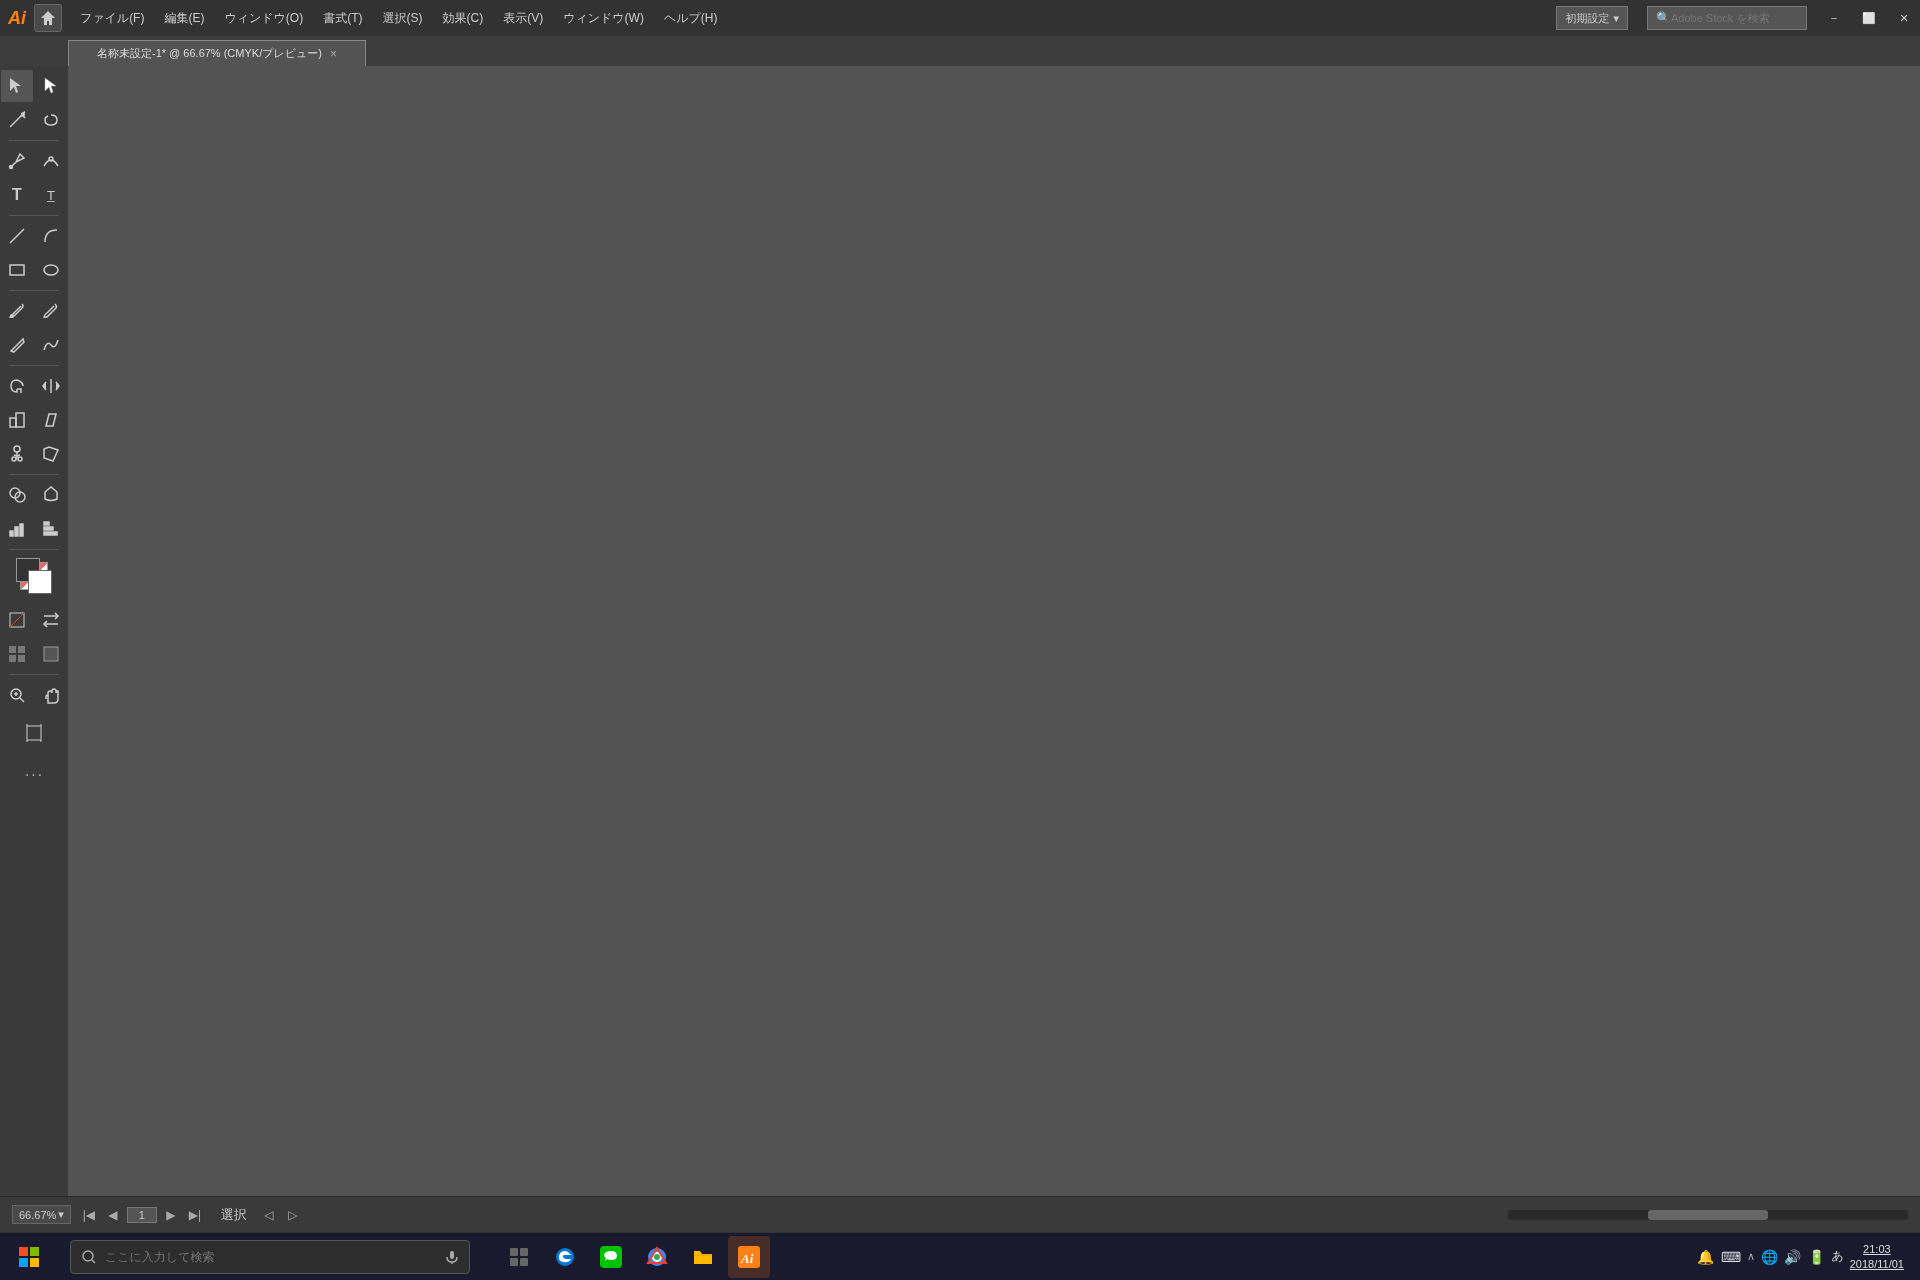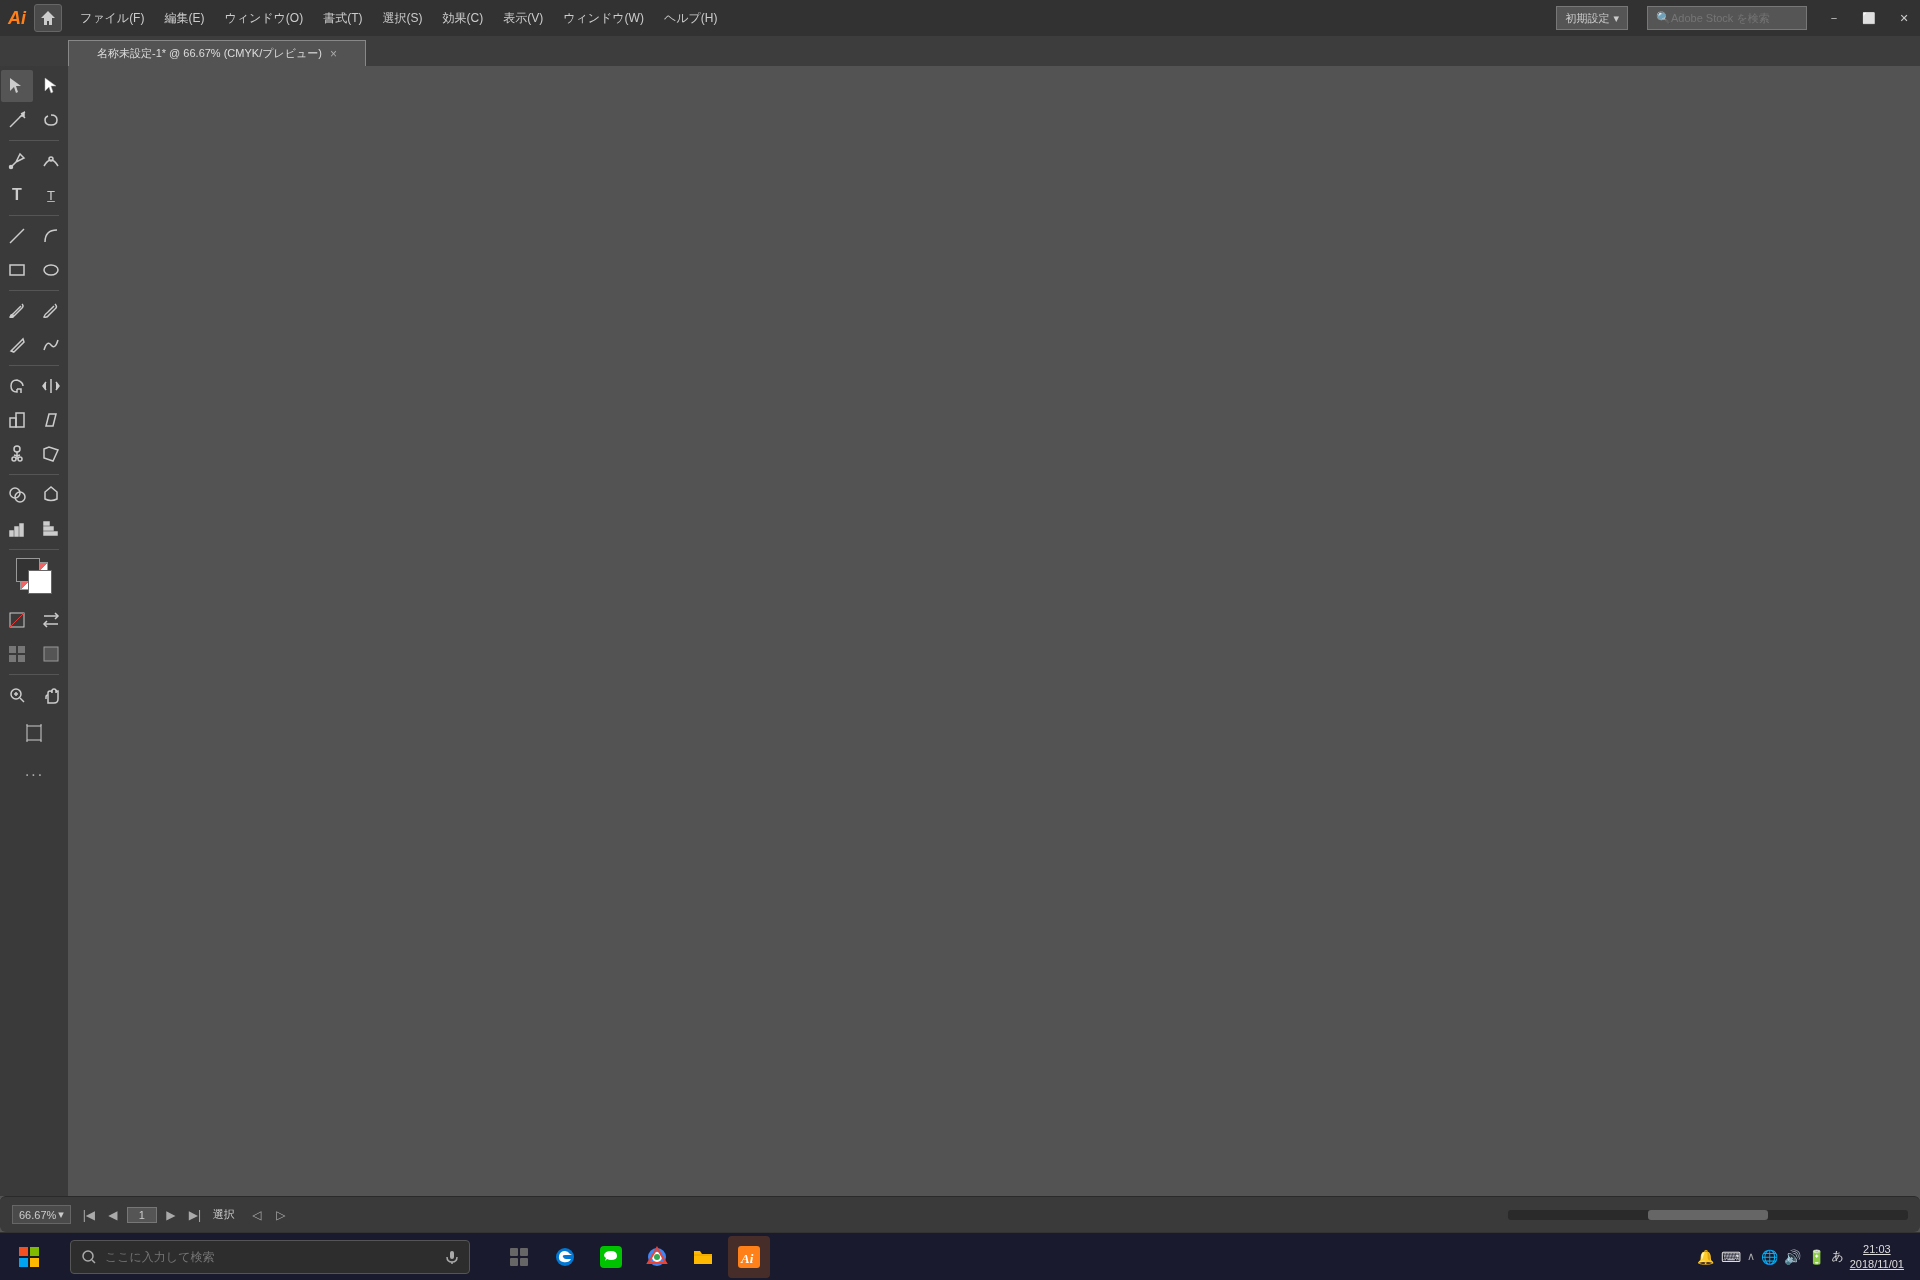--- a/index.html
+++ b/index.html
@@ -199,21 +199,20 @@
     
     #bottom-bar {
       width: 100%;
       height: 36px;
       background: #3a3a3a;
       display: flex;
       align-items: center;
       padding: 0 12px;
       gap: 8px;
       border-top: 1px solid #2a2a2a;
-      border-radius: 6px;
     }
     #zoom-display {
       color: #ccc;
       font-size: 11px;
       background: #4a4a4a;
       border: 1px solid #666;
       padding: 2px 6px;
       display: flex;
       align-items: center;
       gap: 2px;
@@ -236,23 +235,23 @@
     #page-num-input {
       background: #555;
       border: 1px solid #777;
       color: #ccc;
       font-size: 11px;
       width: 30px;
       text-align: center;
       padding: 1px;
     }
     #status-label {
-      margin-left: 0;
-      color: #ccc;
-      font-size: 11px;
+      margin-left: 8px;
+      color: #ccc;
+      font-size: 13px;
     }
 
     
     #taskbar {
       position: absolute;
       bottom: 0;
       left: 0;
       width: 100%;
       height: 48px;
       background: #1a1a2e;

